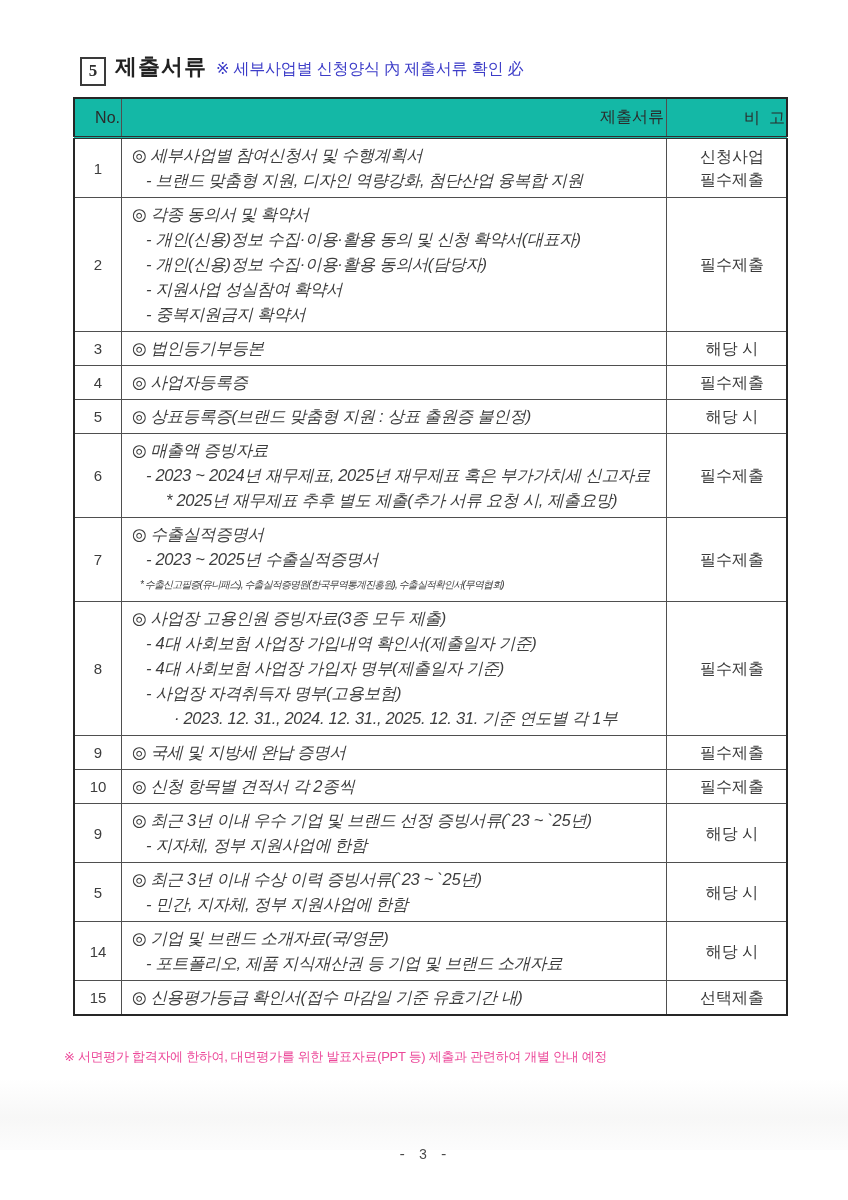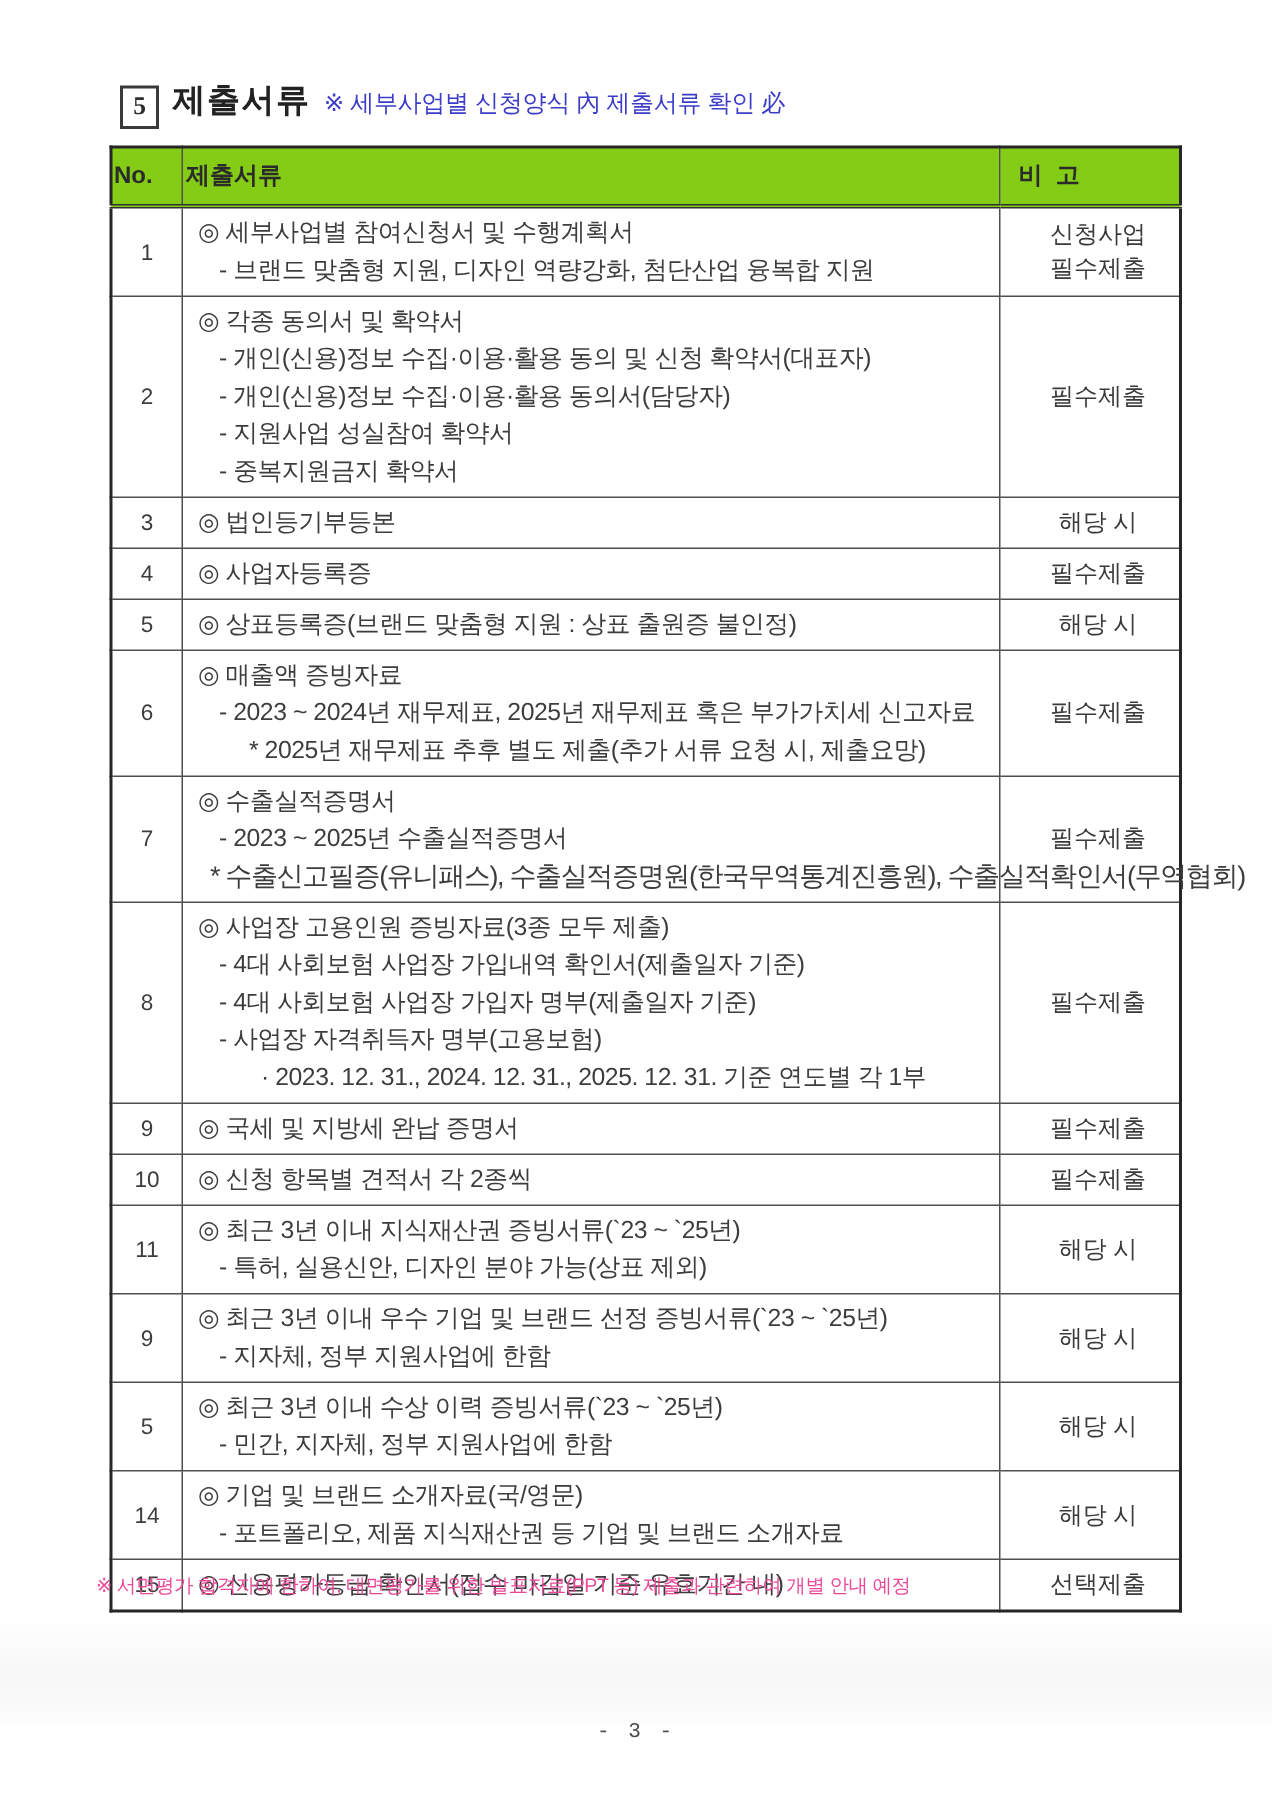--- a/index.html
+++ b/index.html
@@ -32,33 +32,33 @@
   
   table.doc-table{
     position:absolute;left:73px;top:97px;width:692px;
     border-collapse:collapse;table-layout:fixed;
     border:2px solid #262626;
   }
   .doc-table th,.doc-table td{
     border:1px solid #4f4f4f;vertical-align:middle;
   }
   .doc-table thead th{
-    background:#84cc16;height:29px;
-    font-size:16px;font-weight:bold;color:#2b2b2b;
+    background:#14b8a6;height:29px;
+    font-size:16px;font-weight:normal;color:#2b2b2b;
     border-bottom:3px double #303030;
-    white-space:pre;text-align:left;
+    white-space:pre;text-align:right;
   }
   .col-no{width:44px;text-align:center;font-size:15px;color:#3d3d3d;}
   .col-doc{width:540px;padding:4px 2px;}
   .col-remark{width:106px;text-align:center;font-size:16px;line-height:23px;color:#3a3a3a;padding-left:12px;}
-  .ln{font-size:16.5px;line-height:25px;letter-spacing:-0.3px;white-space:nowrap;}
+  .ln{font-size:16.5px;line-height:25px;letter-spacing:-0.3px;white-space:nowrap;font-style:italic;}
   .ln-main{padding-left:8px;}
   .ln-sub{padding-left:22px;}
   .ln-note{padding-left:42px;}
-  .ln-note-tight{padding-left:16px;font-size:18px;letter-spacing:-0.9px;}
+  .ln-note-tight{padding-left:16px;font-size:10px;letter-spacing:-0.9px;}
   .ln-dot{padding-left:50px;}
 
   
   .footer-note{
     position:absolute;left:64px;top:1048px;width:740px;
     font-size:13px;color:#ec4899;letter-spacing:-0.3px;white-space:nowrap;
   }
 
   
   .scan-shade{
@@ -190,30 +190,20 @@
         <tr>
           <td class="col-no">10</td>
           <td class="col-doc">
             <div class="ln ln-main">◎ 신청 항목별 견적서 각 2종씩</div>
           </td>
           <td class="col-remark">
             <div>필수제출</div>
           </td>
         </tr>
         <tr>
-          <td class="col-no">11</td>
-          <td class="col-doc">
-            <div class="ln ln-main">◎ 최근 3년 이내 지식재산권 증빙서류(`23 ~ `25년)</div>
-            <div class="ln ln-sub">- 특허, 실용신안, 디자인 분야 가능(상표 제외)</div>
-          </td>
-          <td class="col-remark">
-            <div>해당 시</div>
-          </td>
-        </tr>
-        <tr>
           <td class="col-no">9</td>
           <td class="col-doc">
             <div class="ln ln-main">◎ 최근 3년 이내 우수 기업 및 브랜드 선정 증빙서류(`23 ~ `25년)</div>
             <div class="ln ln-sub">- 지자체, 정부 지원사업에 한함</div>
           </td>
           <td class="col-remark">
             <div>해당 시</div>
           </td>
         </tr>
         <tr>

